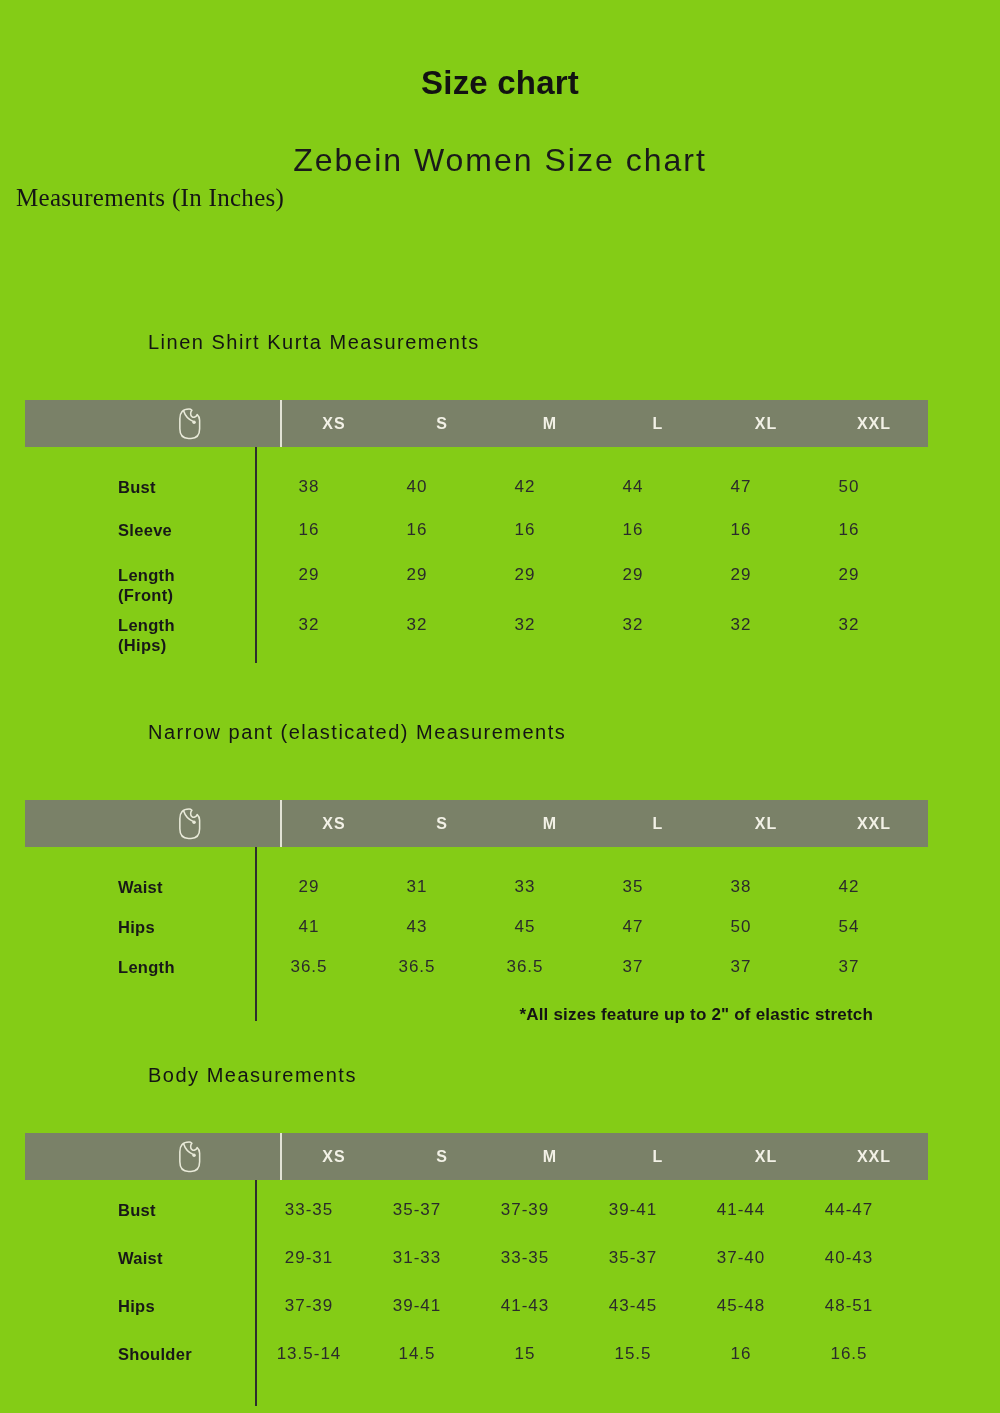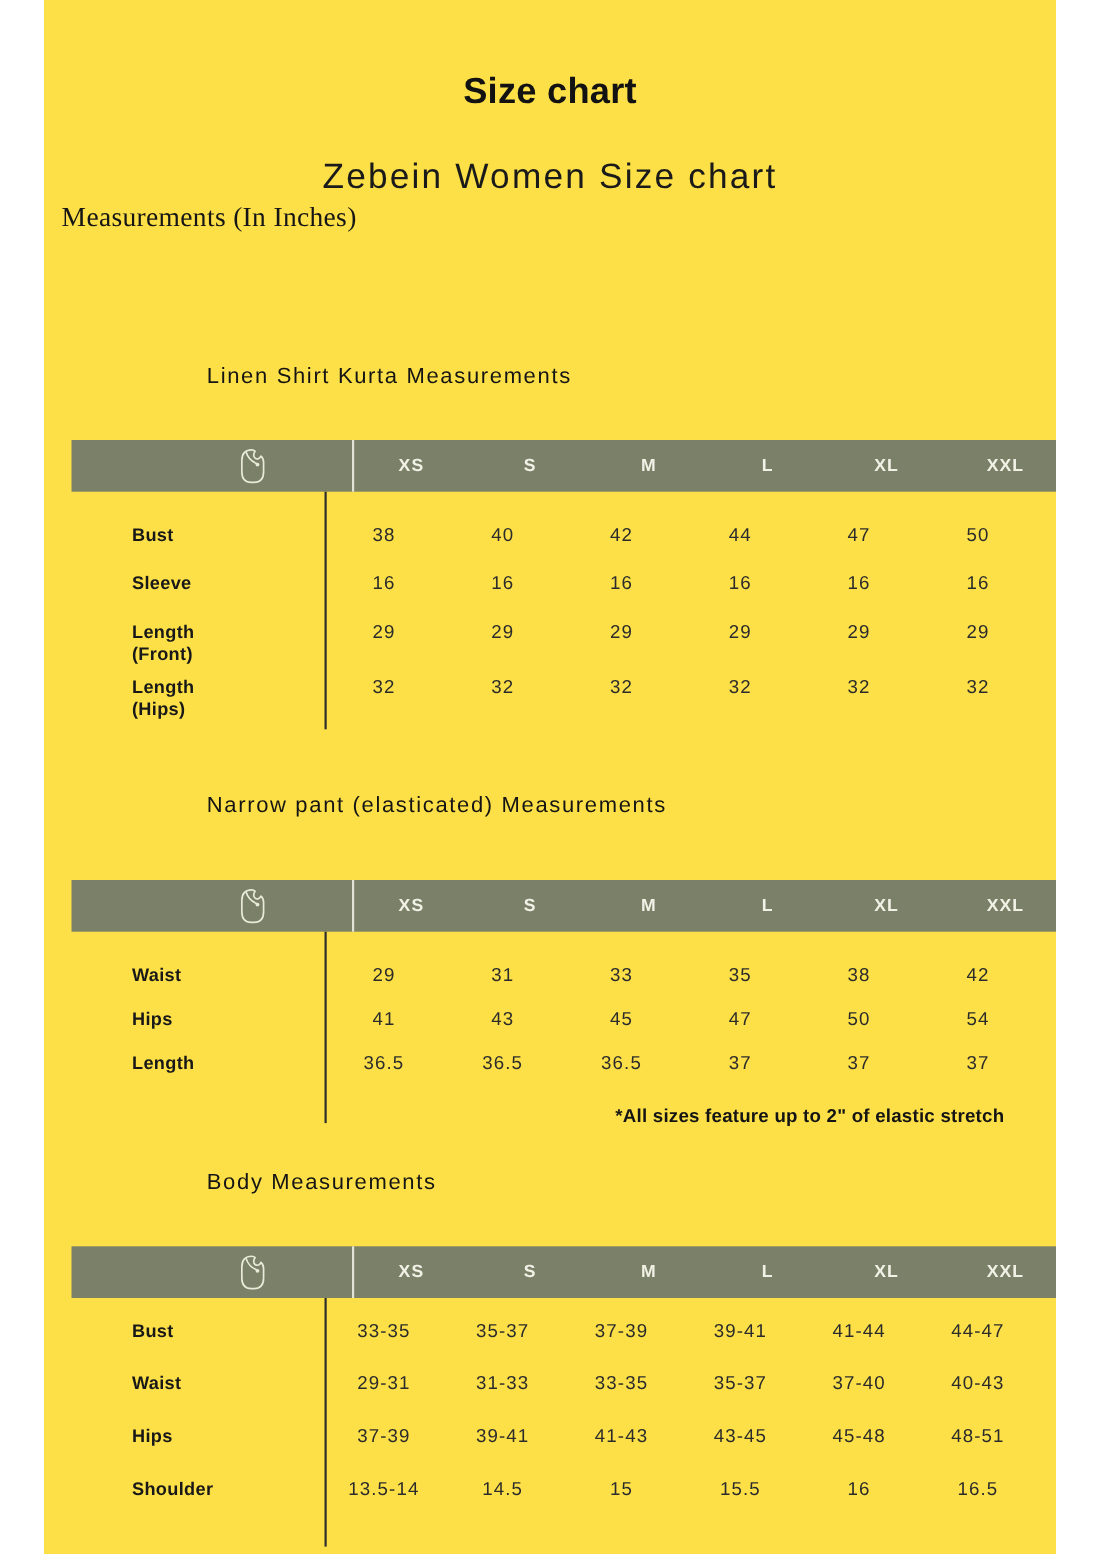--- a/index.html
+++ b/index.html
@@ -1,20 +1,20 @@
 <!DOCTYPE html>
 <html><head>
 <meta charset="utf-8">
 <title>Size chart</title>
 <style>
   html,body{margin:0;padding:0;background:#ffffff;}
   .page{
     position:relative;
-    width:920px;height:1413px;
-    background:#fde047;
+    width:1000px;height:1413px;
+    background:#84cc16;
     font-family:"Liberation Sans",sans-serif;
     color:#1c1c1c;
     overflow:hidden;
     margin:0 auto;
   }
   .page-title{
     position:absolute;top:64px;left:0;width:100%;
     text-align:center;margin:0;
     font-size:33px;font-weight:700;letter-spacing:0.2px;color:#121212;
   }
@@ -43,21 +43,21 @@
   .sec1 .band{top:69px;}
   .sec2 .band{top:79px;}
   .sec3 .band{top:69px;}
   .tbody{position:absolute;left:0;width:903px;box-sizing:border-box;}
   .sec1 .tbody{top:116px;padding:30px 0 8px;}
   .sec2 .tbody{top:126px;padding:30px 0 24px;}
   .sec3 .tbody{top:116px;padding:20px 0 14px;}
   .cell{display:flex;justify-content:center;align-items:flex-start;box-sizing:border-box;}
   .label-cell{width:255px;flex:none;justify-content:flex-start;}
   .logo-cell{padding-left:151px;align-items:center;height:100%;}
-  .row-label-cell{padding-left:80px;}
+  .row-label-cell{padding-left:118px;}
   .val-cell{flex:1;}
   .size-head{
     color:#f2f1e6;font-weight:700;font-size:16px;letter-spacing:1px;
     align-items:center;height:100%;
   }
   .row{display:flex;}
   .sec1 .row:nth-child(1){margin-bottom:23px;}
   .sec1 .row:nth-child(2){margin-bottom:25px;}
   .sec1 .row:nth-child(3){margin-bottom:10px;}
   .sec2 .row{margin-bottom:20px;}

